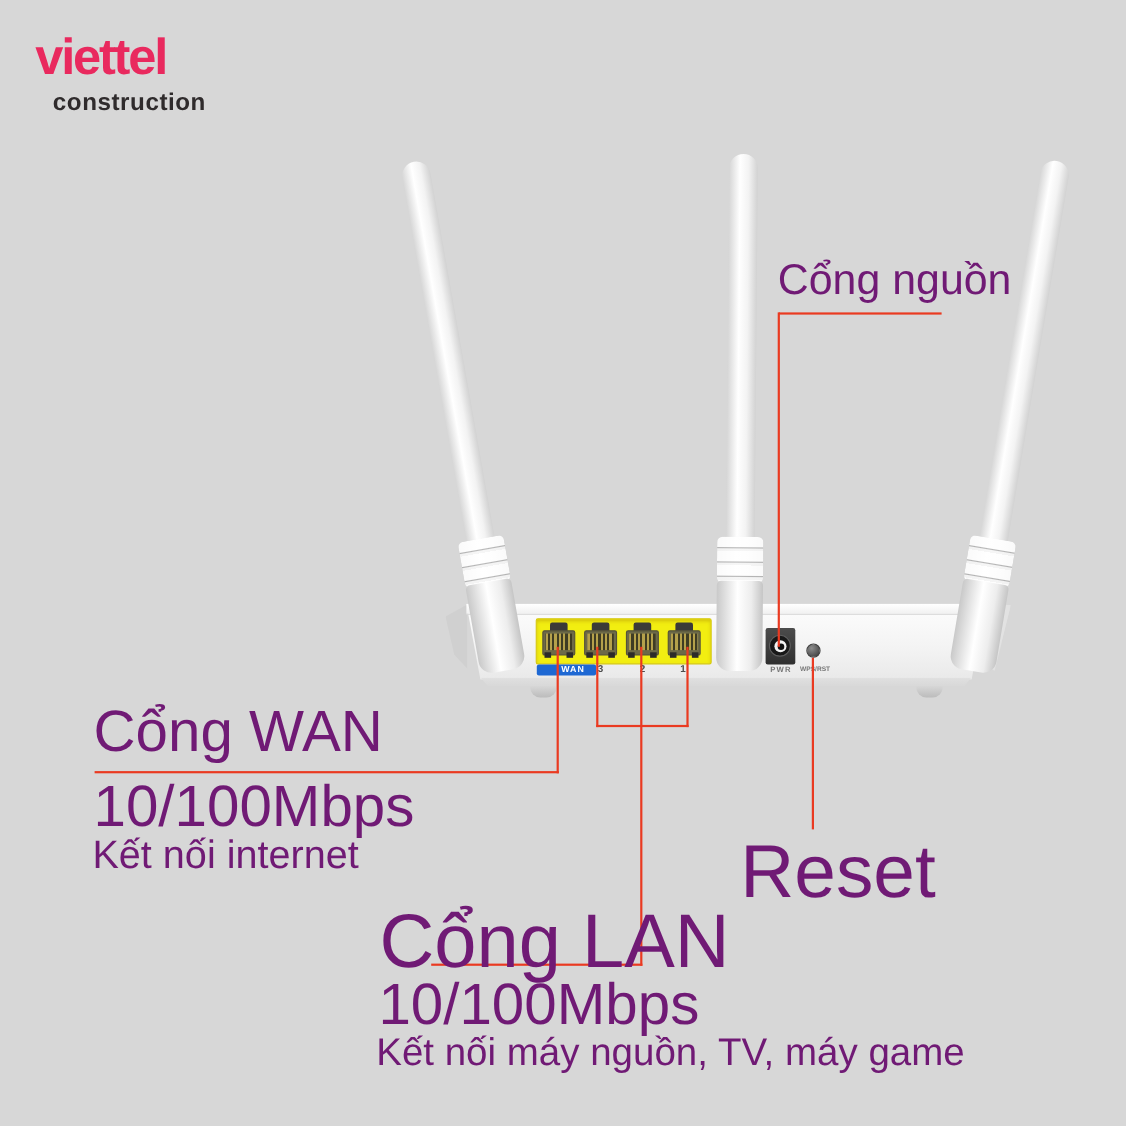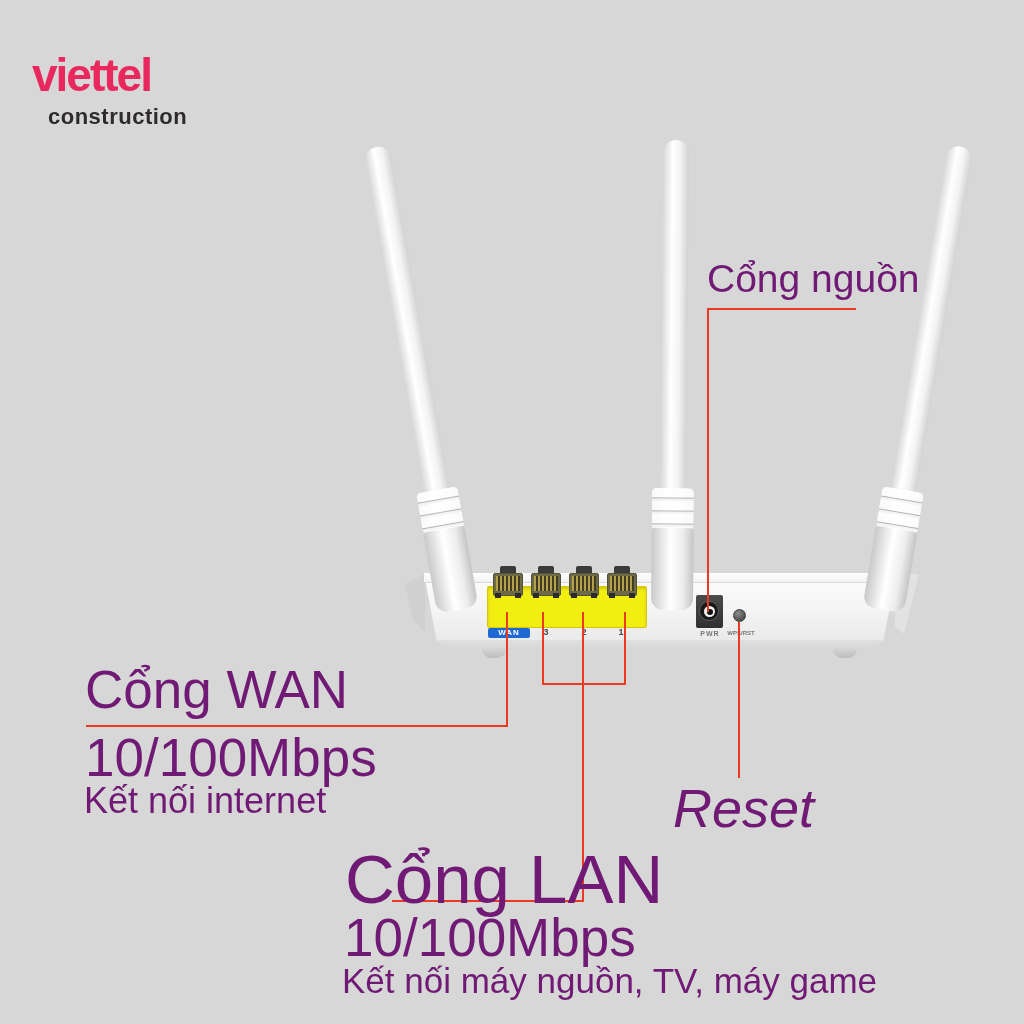--- a/index.html
+++ b/index.html
@@ -1,18 +1,18 @@
 <!DOCTYPE html>
 <html><head>
 <meta charset="utf-8">
 <style>
   html,body{margin:0;padding:0;}
   body{width:1024px;height:1024px;position:relative;overflow:hidden;
        background:#d7d7d7;font-family:"Liberation Sans",sans-serif;}
-  .abs{position:absolute;margin-top:24px;}
+  .abs{position:absolute;}
 
   
   #brand{left:32px;top:28px;font-size:46px;font-weight:700;color:#e9295e;
          letter-spacing:-2px;line-height:1;}
   #brand-sub{left:48px;top:82px;font-size:22px;font-weight:700;color:#2f2b2c;
          letter-spacing:0.5px;line-height:1;}
 
   
   .antenna{position:absolute;top:140px;width:26px;height:465px;
       transform-origin:50% 100%;
@@ -60,21 +60,21 @@
   .rj45 .shell{position:absolute;left:0;top:7px;width:28px;height:21px;
       background:#6d6a48;border:1px solid #55523a;border-radius:2px;}
   .rj45 .pins{position:absolute;left:3px;top:10px;width:24px;height:15px;
       background:repeating-linear-gradient(90deg,#b5a14b 0 2px,#3f3c23 2px 4px);}
   .rj45 .ft-l,.rj45 .ft-r{position:absolute;top:27px;width:6px;height:5px;background:#2c2b29;}
   .rj45 .ft-l{left:2px;} .rj45 .ft-r{right:2px;}
   #port-wan{left:493px;} #port-3{left:531px;} #port-2{left:569px;} #port-1{left:607px;}
 
   #wan-badge{left:488px;top:604px;width:42px;height:10px;z-index:7;
       background:#1e68d3;border-radius:2px;color:#ffffff;font-size:8px;font-weight:700;
-      letter-spacing:1px;text-align:center;line-height:10px;}
+      letter-spacing:1px;text-align:center;line-height:10px;padding-left:12px;}
   .portnum{top:603px;width:10px;z-index:7;font-size:9px;font-weight:700;color:#4c4c4c;
       text-align:center;line-height:11px;}
   #num-3{left:541px;} #num-2{left:579px;} #num-1{left:616px;}
 
   
   #pwr-jack{left:696px;top:571px;width:27px;height:33px;z-index:6;
       background:linear-gradient(180deg,#4c4c4c,#2f2f2f);border-radius:2px;}
   #pwr-jack .ring1{position:absolute;left:3px;top:6px;width:20px;height:20px;
       border-radius:50%;background:#181818;border:1px solid #5d5d5d;box-sizing:border-box;}
   #pwr-jack .ring2{position:absolute;left:8px;top:11px;width:11px;height:11px;
@@ -104,21 +104,21 @@
 
   
   .red-t{color:#701a75;line-height:1.12;z-index:9;white-space:nowrap;}
   #t-power{left:707px;top:233px;font-size:39px;}
   #t-wan-title{left:85px;top:636px;font-size:53px;}
   #t-wan-speed{left:85px;top:704px;font-size:53px;}
   #t-wan-desc{left:84px;top:757px;font-size:36px;}
   #t-lan-title{left:345px;top:817px;font-size:69px;}
   #t-lan-speed{left:344px;top:884px;font-size:53px;}
   #t-lan-desc{left:342px;top:937px;font-size:35px;}
-  #t-reset{left:673px;top:754px;font-size:54px;font-style:italic;}
+  #t-reset{left:673px;top:754px;font-size:68px;}
 </style>
 </head>
 <body>
 
 <div class="abs" id="brand">viettel</div>
 <div class="abs" id="brand-sub">construction</div>
 
 <div>
 
   <div class="abs" id="wing-left"></div>

